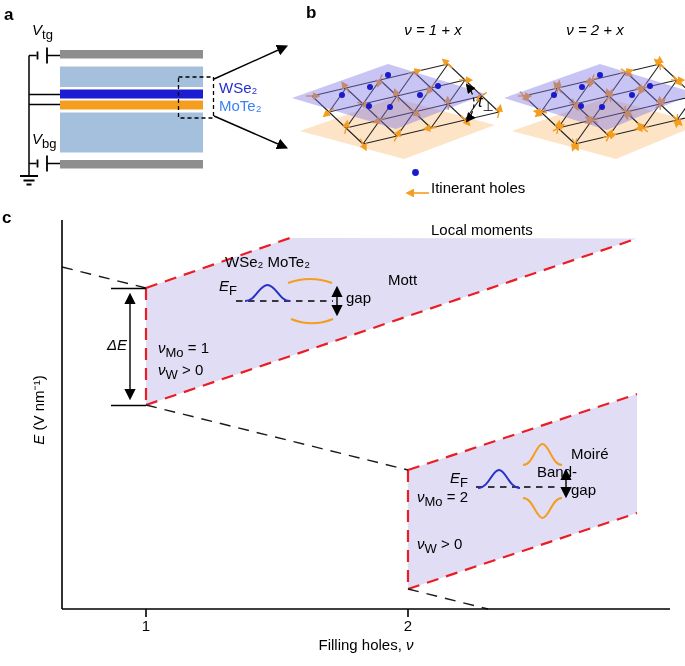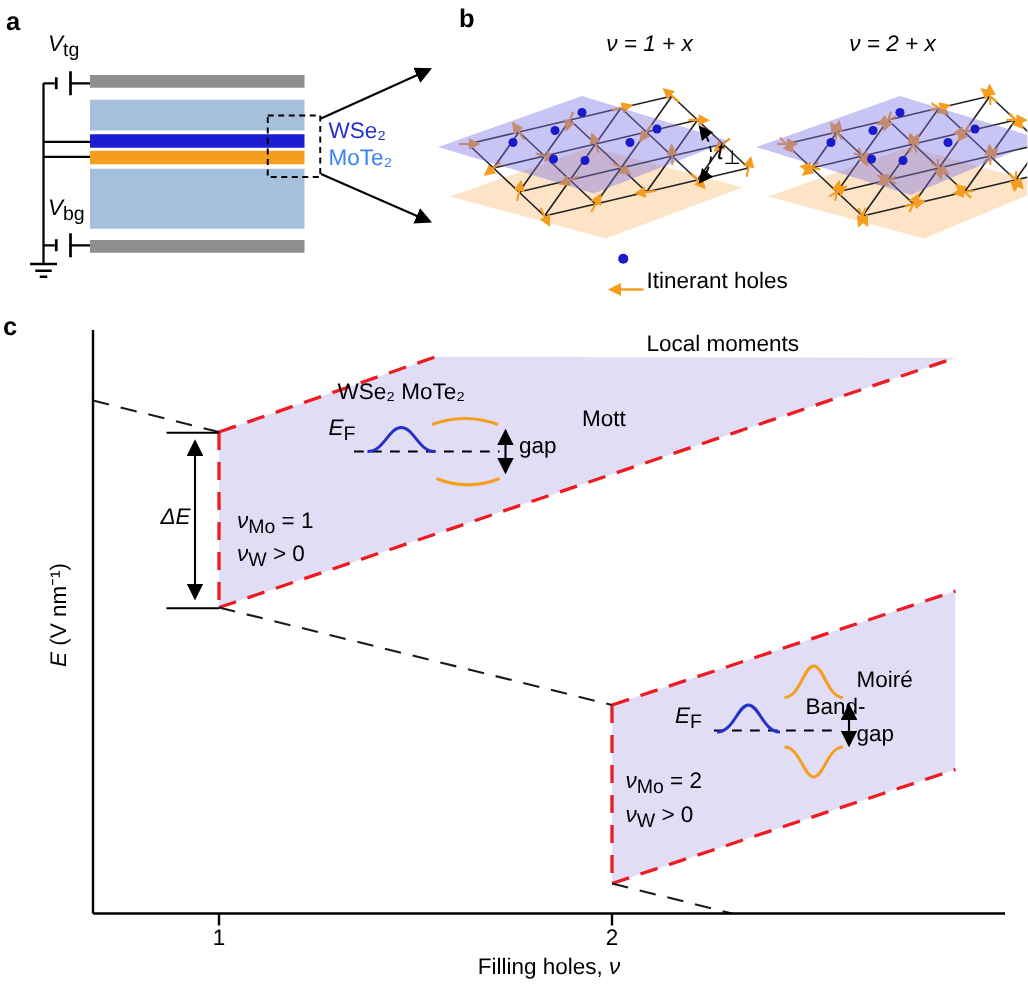--- a/index.html
+++ b/index.html
@@ -186,21 +186,21 @@
   <div class="t it" style="left:95px;top:336px;width:32px;text-align:right;">ΔE</div>
 
   <div class="t" style="left:158px;top:339px;"><span class="it">ν</span><span class="sub">Mo</span><span> = 1</span></div>
   <div class="t" style="left:158px;top:361px;"><span class="it">ν</span><span class="sub">W</span><span> &gt; 0</span></div>
 
   <div class="t" style="left:225px;top:253px;">WSe₂ MoTe₂</div>
   <div class="t" style="left:219px;top:277px;"><span class="it">E</span><span class="sub">F</span></div>
   <div class="t" style="left:346px;top:271px;margin-left:42px;">Mott</div>
   <div class="t" style="left:346px;top:289px;">gap</div>
 
-  <div class="t" style="left:417px;top:512px;"><span class="it">ν</span><span class="sub">Mo</span><span> = 2</span></div>
+  <div class="t" style="left:417px;top:488px;"><span class="it">ν</span><span class="sub">Mo</span><span> = 2</span></div>
   <div class="t" style="left:417px;top:535px;"><span class="it">ν</span><span class="sub">W</span><span> &gt; 0</span></div>
 
   <div class="t" style="left:450px;top:469px;"><span class="it">E</span><span class="sub">F</span></div>
   <div class="t" style="left:571px;top:445px;">Moiré</div>
   <div class="t" style="left:537px;top:463px;">Band-</div>
   <div class="t" style="left:571px;top:481px;">gap</div>
 
   <div class="t ctr" style="left:146px;top:617px;">1</div>
   <div class="t ctr" style="left:408px;top:617px;">2</div>
   <div class="t ctr" style="left:366px;top:636px;"><span>Filling holes, </span><span class="it">ν</span></div>

